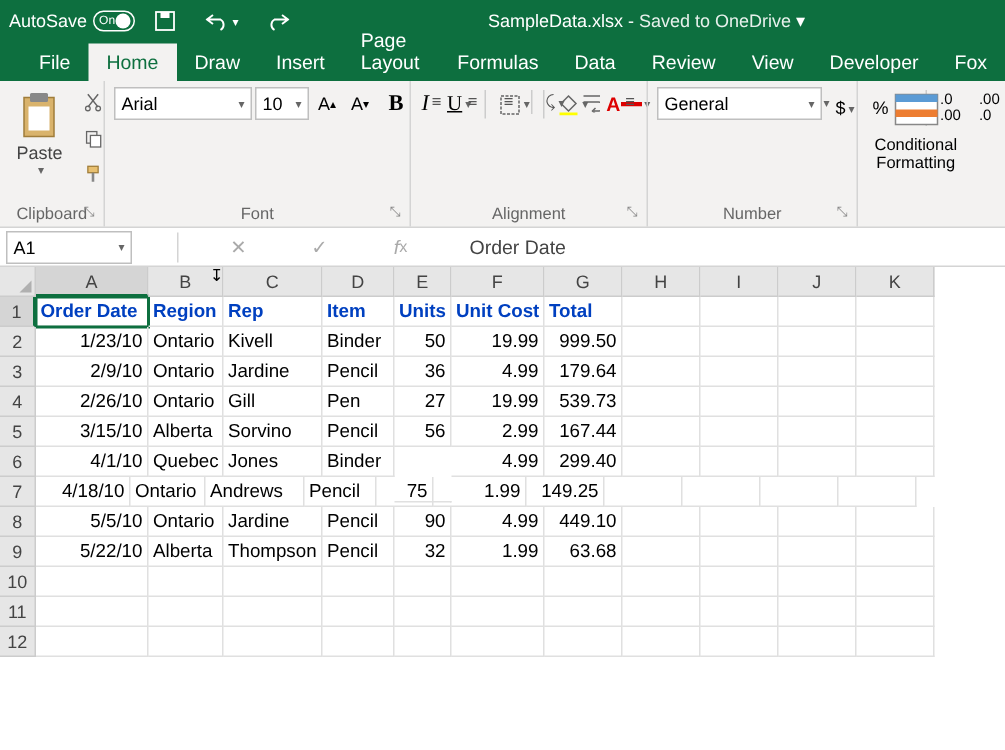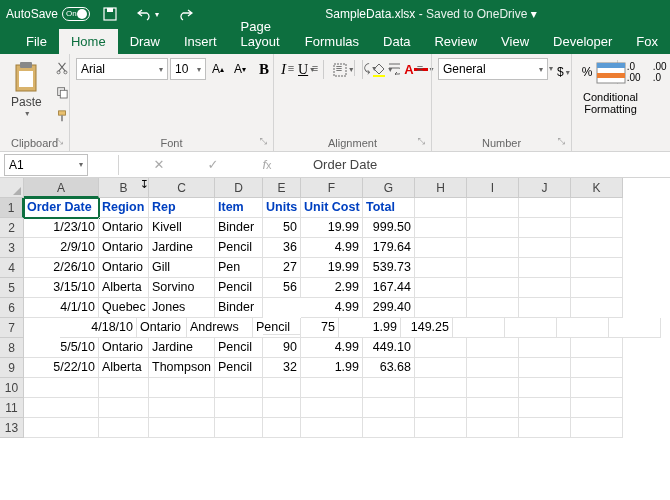--- a/index.html
+++ b/index.html
@@ -398,21 +398,21 @@
       <div class="cell right" style="width: 38px; margin-top: 36px;">60</div>
       <div class="cell right" style="width: 62px;">4.99</div>
       <div class="cell right" style="width: 52px;">299.40</div>
       <div class="cell" style="width: 52px;"></div>
       <div class="cell" style="width: 52px;"></div>
       <div class="cell" style="width: 52px;"></div>
       <div class="cell" style="width: 52px;"></div>
     </div>
     <div class="row">
       <div class="rowhead">7</div>
-      <div class="cell right" style="width: 77px; margin-left: 36px;">4/18/10</div>
+      <div class="cell right" style="width: 63px;">4/18/10</div>
       <div class="cell" style="width: 50px;">Ontario</div>
       <div class="cell" style="width: 66px;">Andrews</div>
       <div class="cell" style="width: 48px;">Pencil</div>
       <div class="cell right" style="width: 38px;">75</div>
       <div class="cell right" style="width: 62px;">1.99</div>
       <div class="cell right" style="width: 52px;">149.25</div>
       <div class="cell" style="width: 52px;"></div>
       <div class="cell" style="width: 52px;"></div>
       <div class="cell" style="width: 52px;"></div>
       <div class="cell" style="width: 52px;"></div>
@@ -467,21 +467,21 @@
       <div class="cell" style="width: 48px;"></div>
       <div class="cell" style="width: 38px;"></div>
       <div class="cell" style="width: 62px;"></div>
       <div class="cell" style="width: 52px;"></div>
       <div class="cell" style="width: 52px;"></div>
       <div class="cell" style="width: 52px;"></div>
       <div class="cell" style="width: 52px;"></div>
       <div class="cell" style="width: 52px;"></div>
     </div>
     <div class="row">
-      <div class="rowhead">13</div>
+      <div class="rowhead">12</div>
       <div class="cell" style="width: 75px;"></div>
       <div class="cell" style="width: 50px;"></div>
       <div class="cell" style="width: 66px;"></div>
       <div class="cell" style="width: 48px;"></div>
       <div class="cell" style="width: 38px;"></div>
       <div class="cell" style="width: 62px;"></div>
       <div class="cell" style="width: 52px;"></div>
       <div class="cell" style="width: 52px;"></div>
       <div class="cell" style="width: 52px;"></div>
       <div class="cell" style="width: 52px;"></div>

